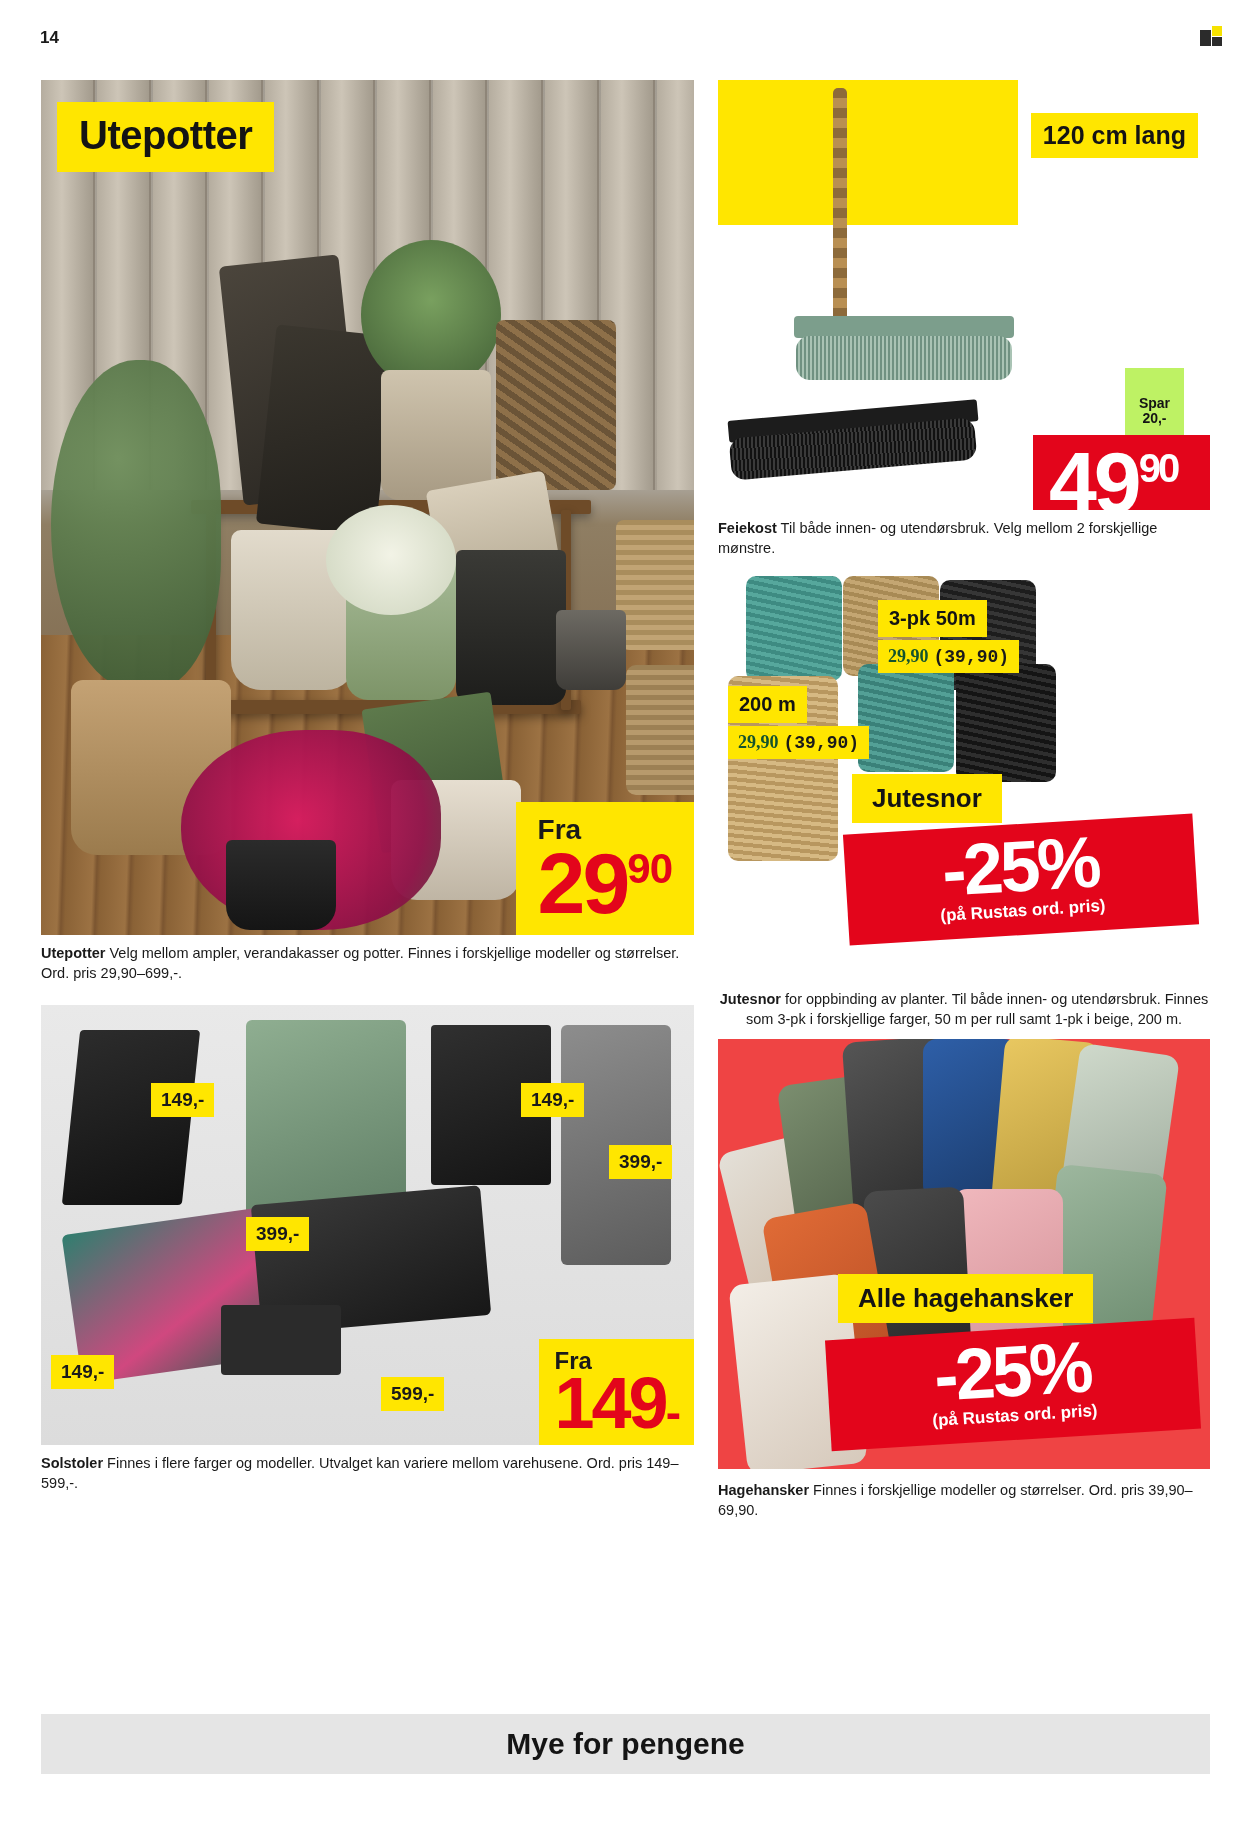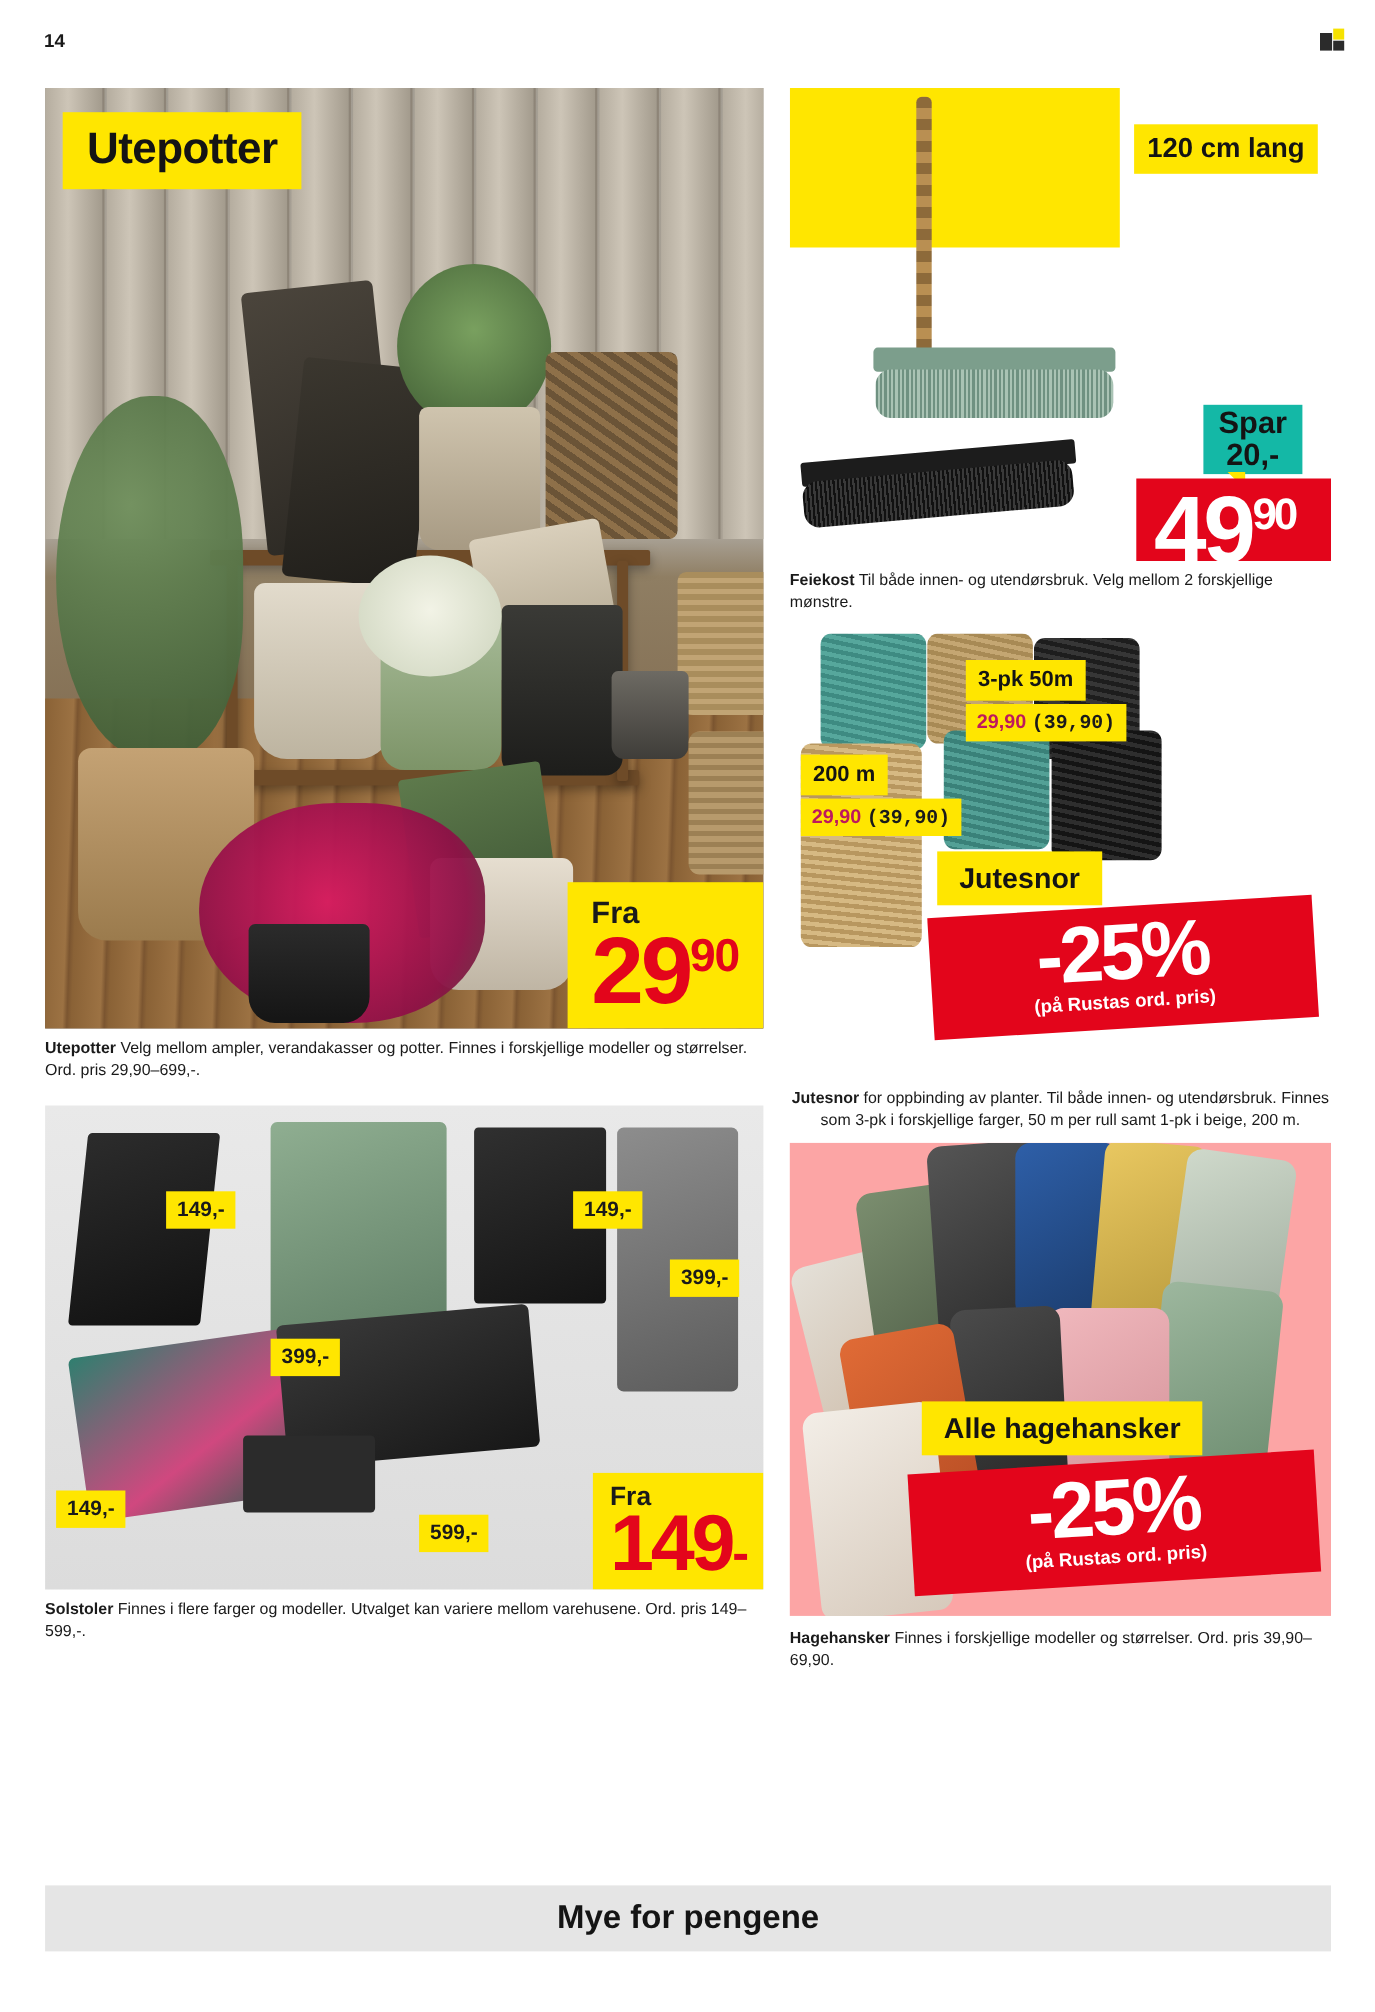--- a/index.html
+++ b/index.html
@@ -95,22 +95,22 @@
     width:492px; height:430px; background:#ffffff;
   }
   .broom-yellow {
     position:absolute; left:0; top:0; width:300px; height:145px; background:#ffe600;
   }
   .cm-tag {
     position:absolute; right:12px; top:33px; background:#ffe600;
     font-size:25px; font-weight:800; padding:8px 12px; color:#141414;
   }
   .spar-tag {
-    position:absolute; right:26px; top:288px; background:#14b8a6;
-    font-size:28px; font-weight:800; padding:2px 14px; color:#141414; line-height:1.05;
+    position:absolute; right:26px; top:288px; background:#bef264;
+    font-size:14px; font-weight:800; padding:28px 14px; color:#141414; line-height:1.05;
     text-align:center;
   }
   .spar-tag:after{
     content:""; position:absolute; left:22px; bottom:-14px;
     border-left:16px solid transparent; border-right:0 solid transparent;
     border-top:16px solid #ffe600;
   }
   .red-price {
     position:absolute; background:#e3051b; color:#ffffff;
   }
@@ -120,36 +120,36 @@
   #string {
     position:relative; width:492px; height:400px; background:#ffffff;
   }
   .pk-tag {
     position:absolute; background:#ffe600; font-size:20px; font-weight:800;
     padding:7px 11px; color:#141414;
   }
   .pricechip {
     position:absolute; background:#ffe600; padding:6px 10px; font-size:18px; font-weight:800;
   }
-  .pricechip .p { color:#be185d; }
+  .pricechip .p { color:#14532d;font-family:Liberation Serif, serif; }
   .pricechip .o { color:#1a1a1a;font-family:Liberation Mono, monospace; }
   .brand-tag {
     position:absolute; background:#ffe600; font-size:26px; font-weight:800; color:#141414;
     padding:9px 20px;
   }
   .discount {
     position:absolute; background:#e3051b; color:#ffffff;
     transform:rotate(-3.5deg);
     padding:10px 18px 14px 18px;
     text-align:center;
   }
   .discount .pct { font-size:72px; font-weight:800; line-height:.9; letter-spacing:-3px; }
   .discount .sub { font-size:17px; font-weight:700; margin-top:2px; }
 
-  #gloves { position:relative; width:492px; height:430px; background:#fca5a5; margin-top:10px; }
+  #gloves { position:relative; width:492px; height:430px; background:#ef4444; margin-top:10px; }
 
   .footer-bar {
     position:absolute; left:41px; top:1714px; width:1169px; height:60px;
     background:#e5e5e5; display:flex; align-items:center; justify-content:center;
     font-size:30px; font-weight:800; color:#141414;
   }
 </style>
 </head>
 <body>
 

